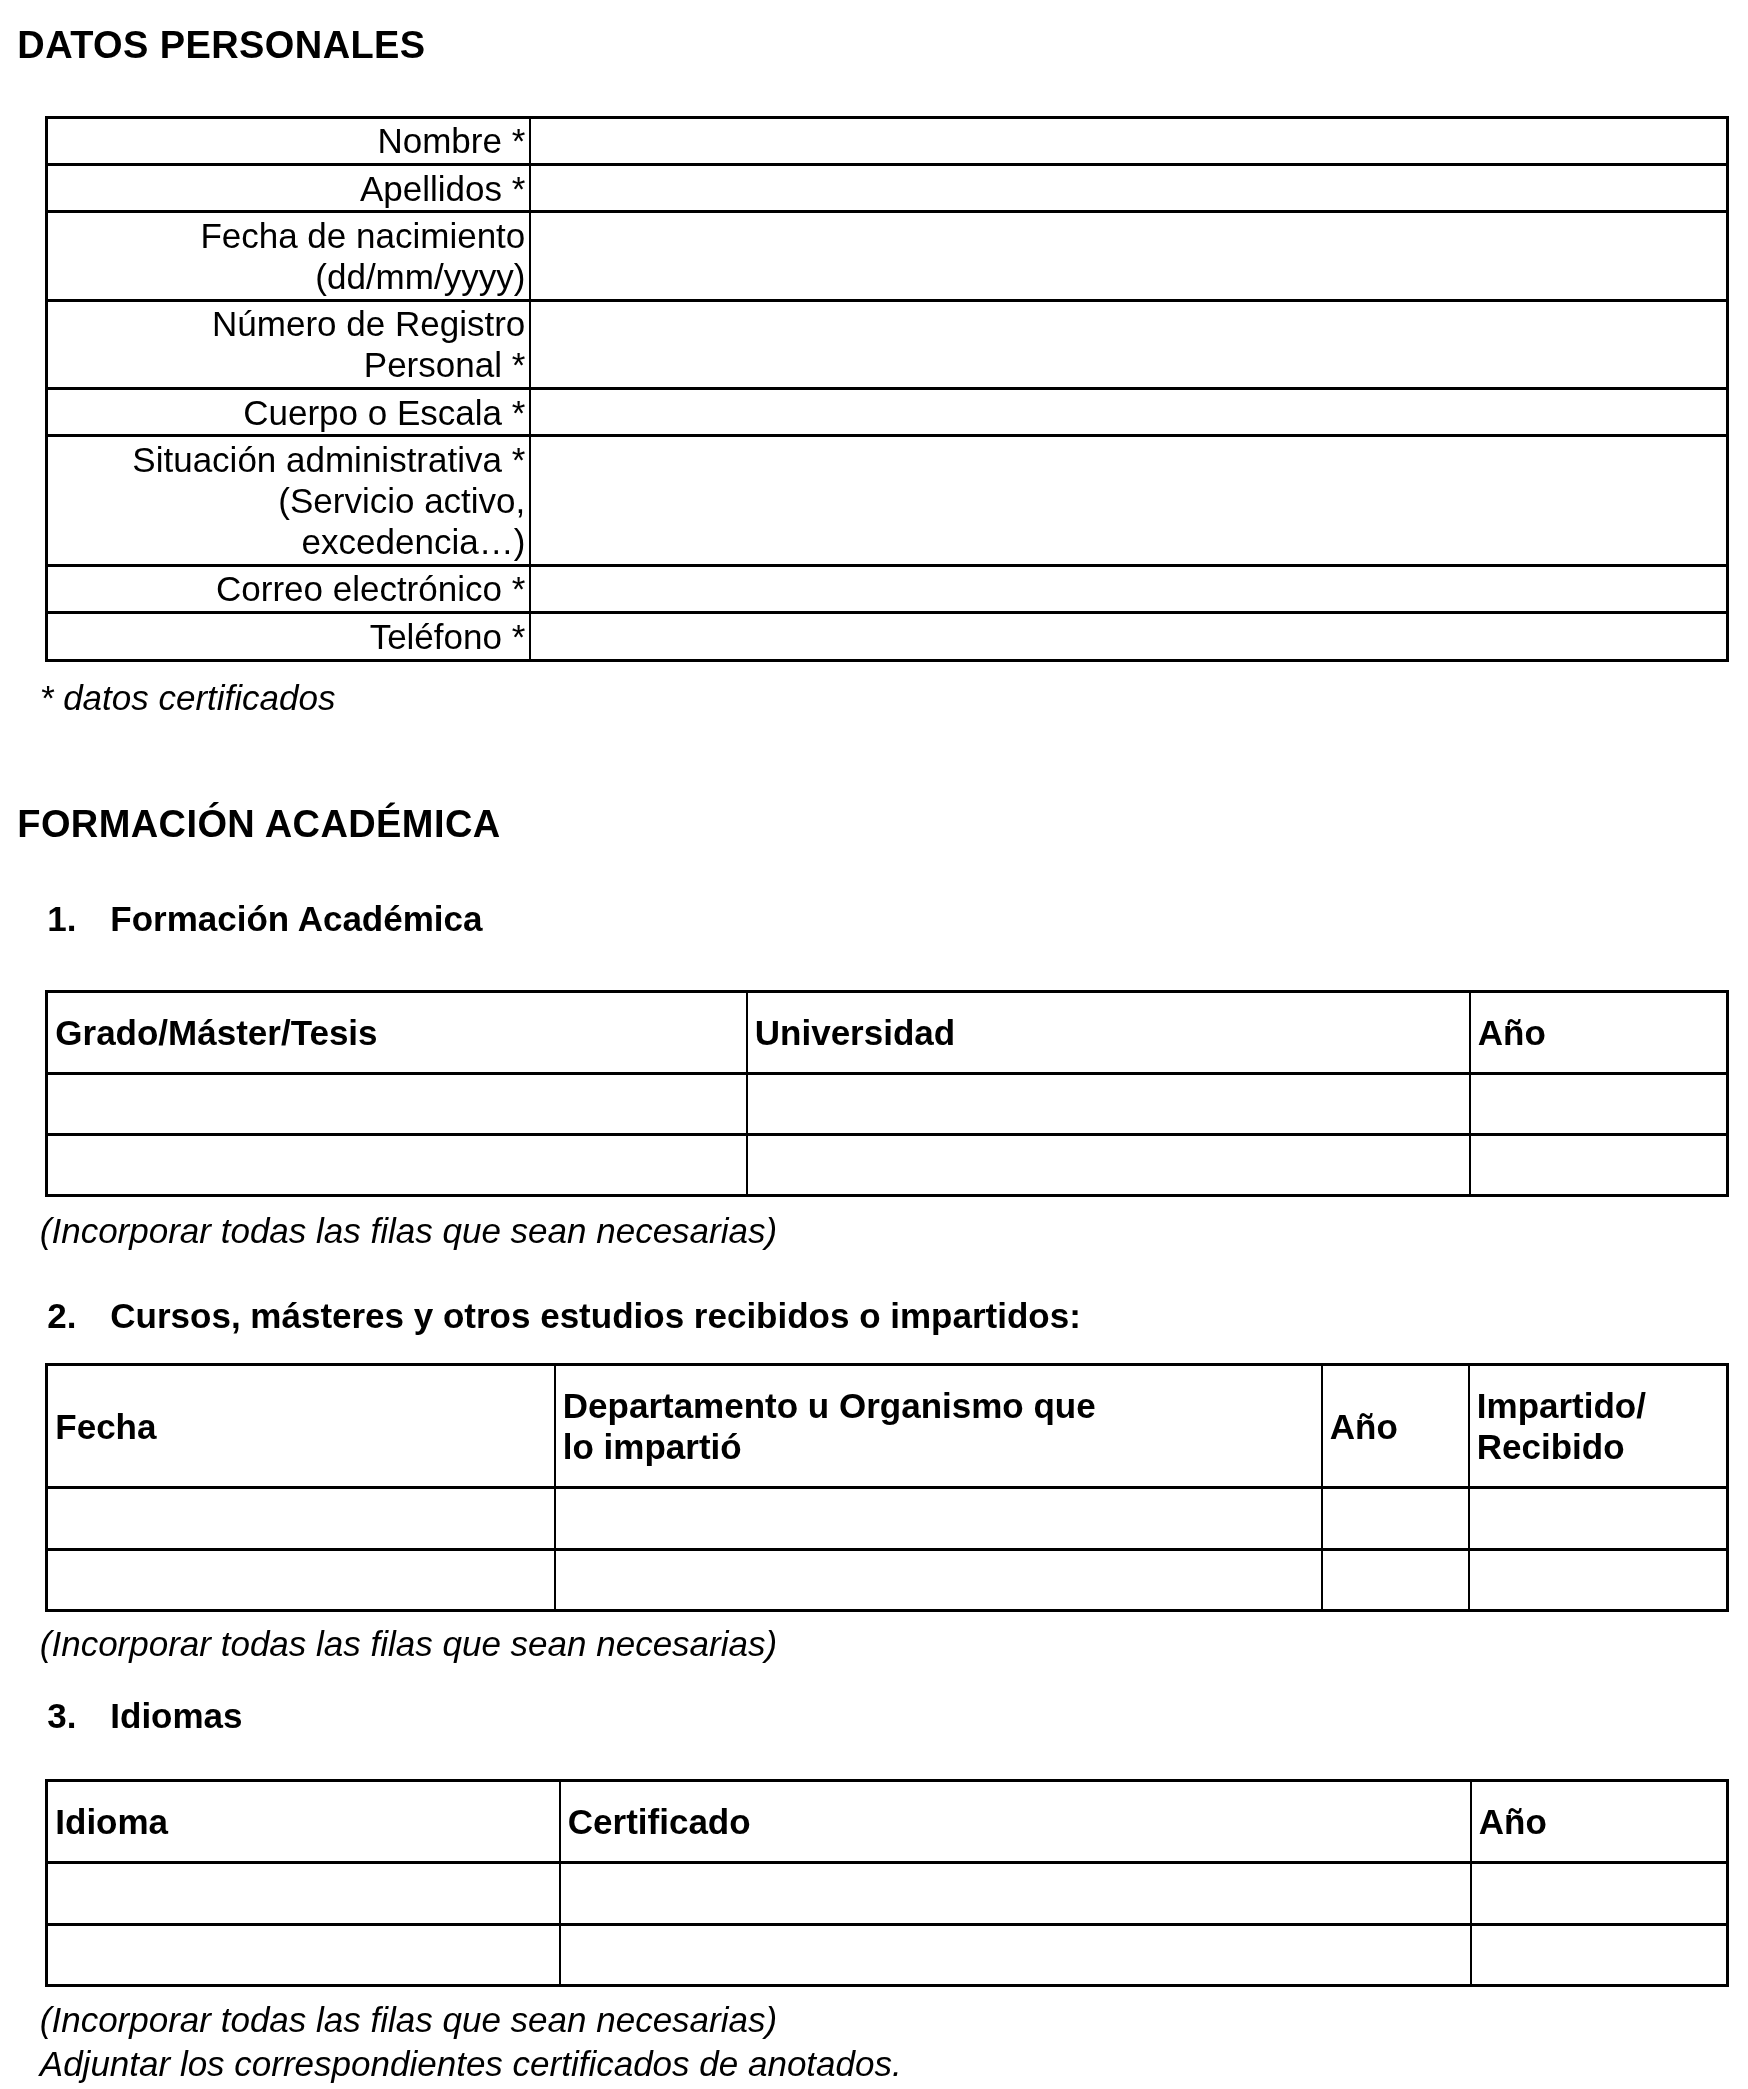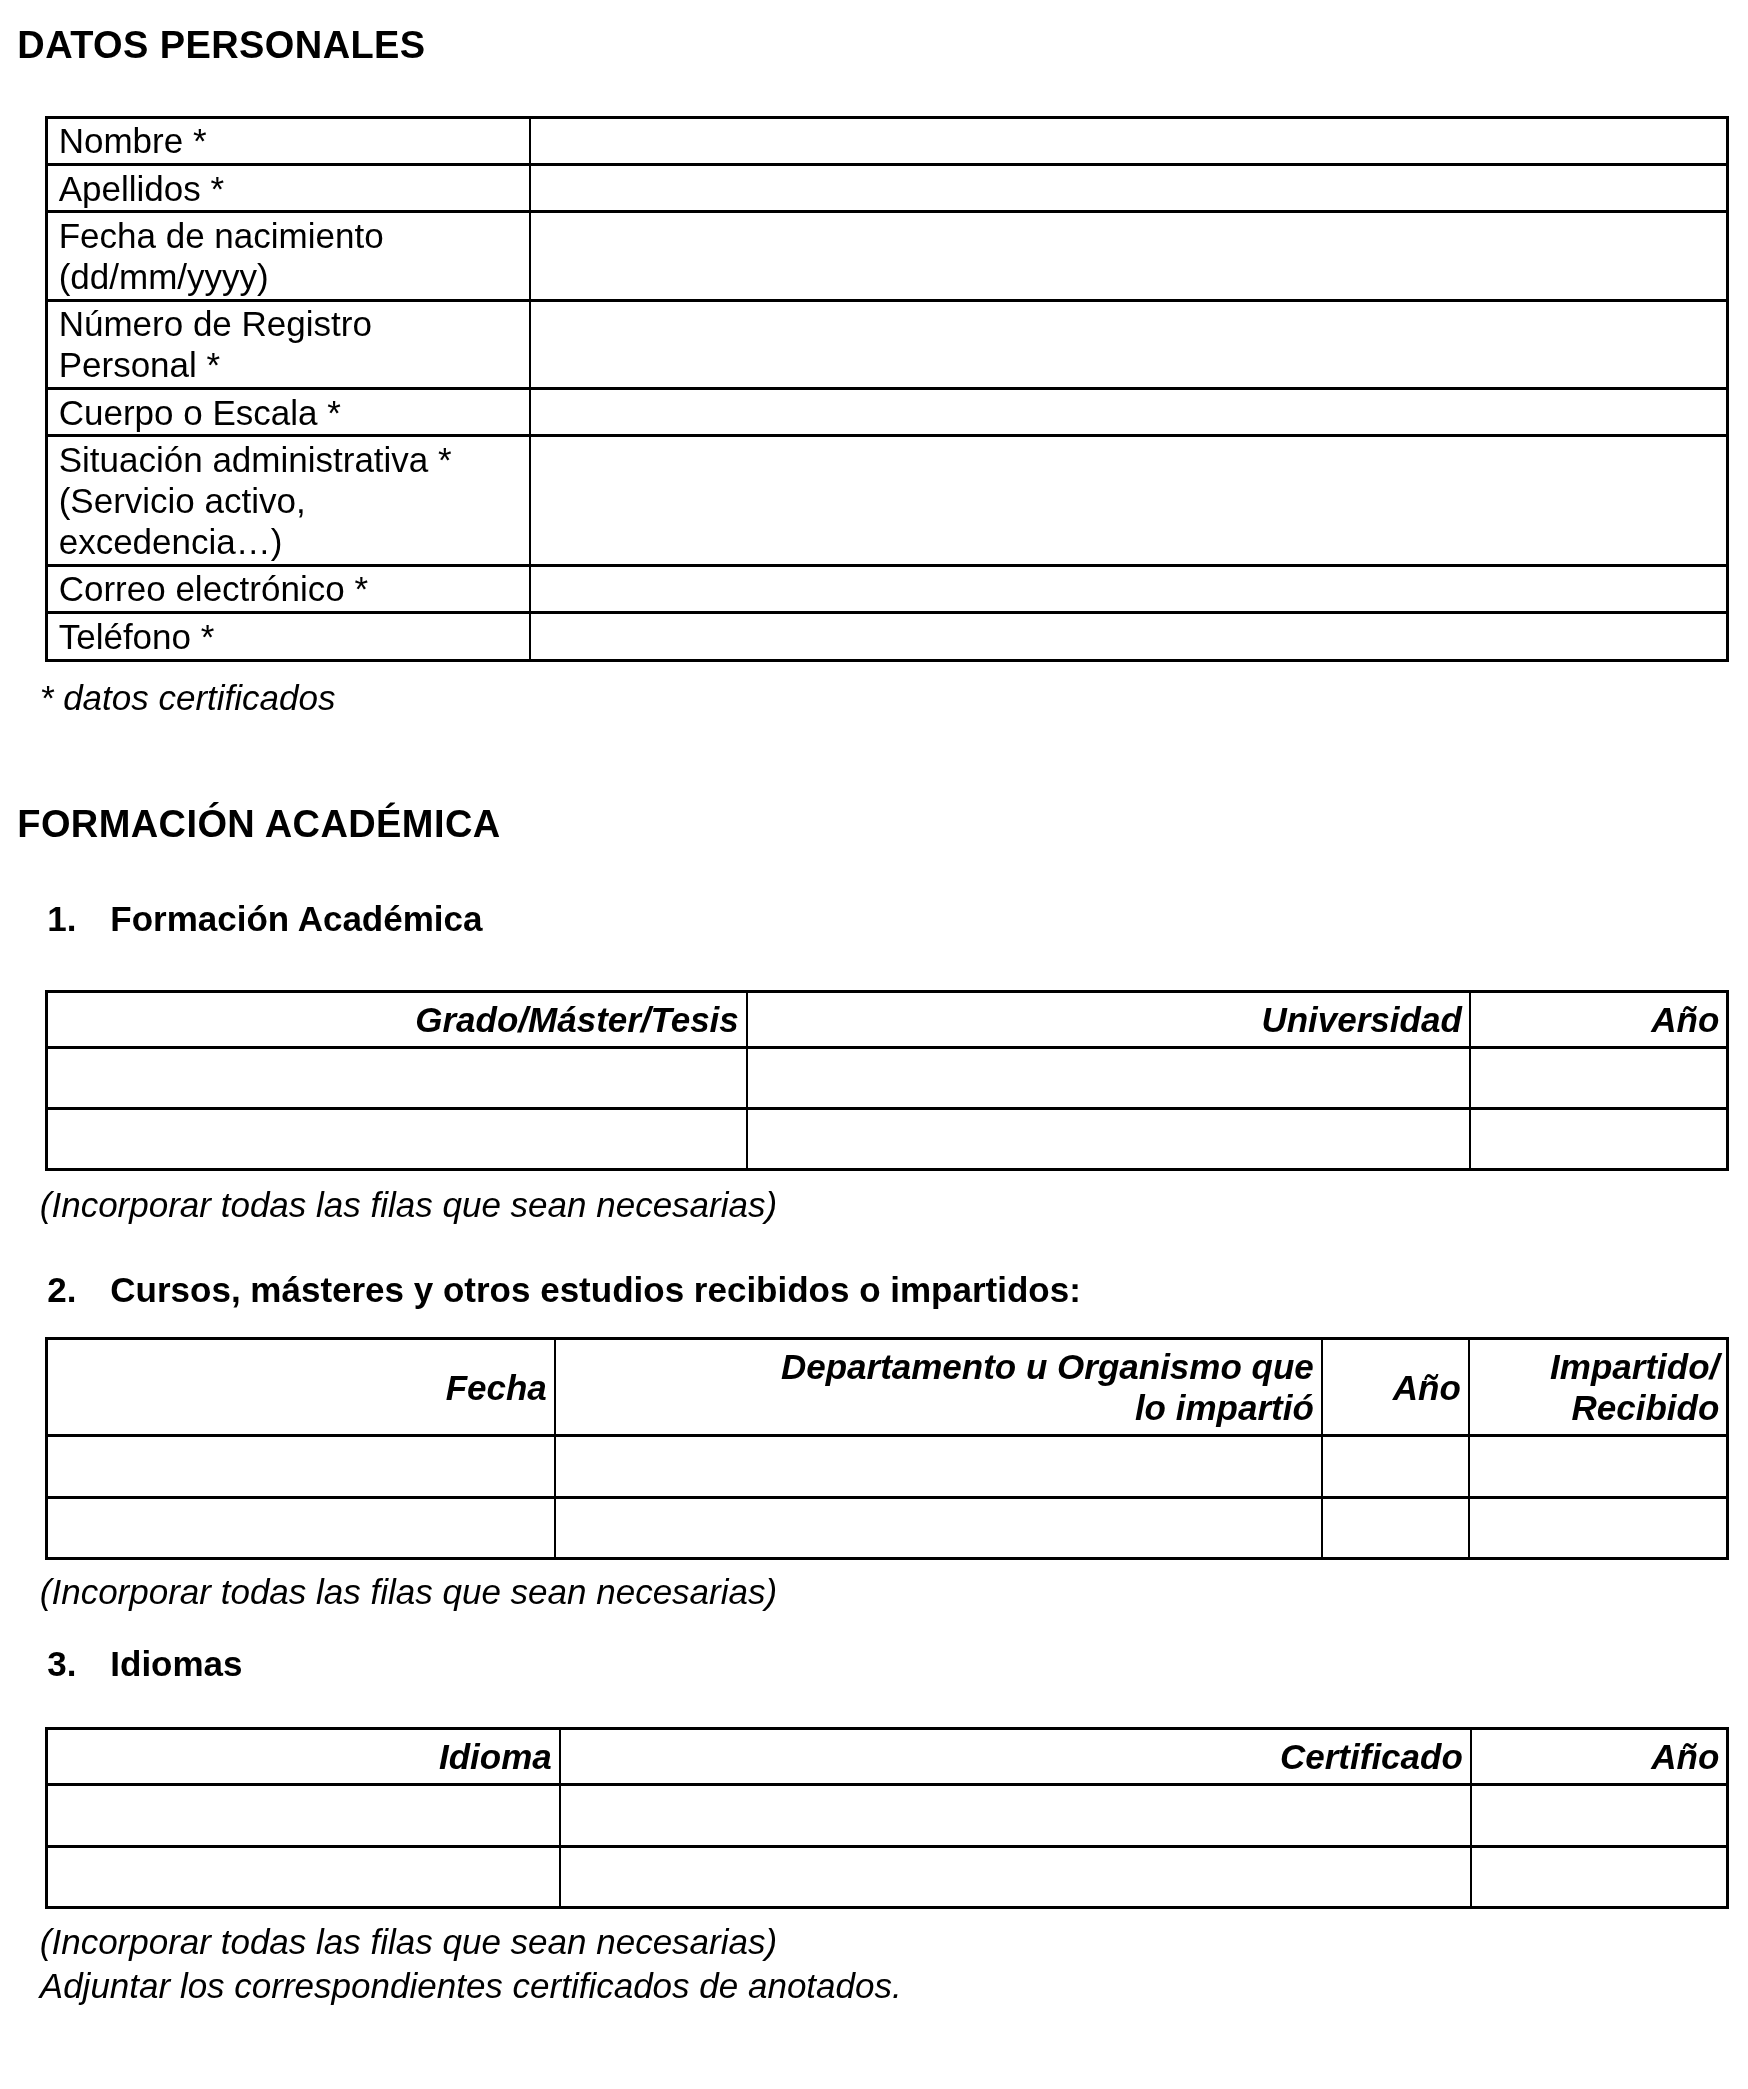--- a/index.html
+++ b/index.html
@@ -12,41 +12,42 @@
 
   .doc-title { font-size: 38px; font-weight: 700; line-height: 45px; margin: 0; letter-spacing: 0.4px; }
   .doc-title.second { margin-top: 83px; }
 
   table.t { border-collapse: collapse; table-layout: fixed; margin-left: 28px; border: 3.5px solid #000; }
   table.t td, table.t th {
     border: 2.6px solid #000;
     border-top-width: 3.5px; border-bottom-width: 3.5px;
     vertical-align: middle;
     overflow: hidden;
+    text-align: right;
   }
 
   
   table.t1 { width: 1684px; margin-top: 48px; }
   table.t1 td.lbl {
     padding: 1.7px 3.5px 1.7px 10.4px;
     line-height: 41px; white-space: pre-line; vertical-align: top;
   }
   table.t1 td.val { padding: 1.7px 7px; }
 
   .footnote { font-style: italic; line-height: 43px; margin: 14px 0 0 22.5px; }
 
   .numbered { display: flex; font-weight: 700; line-height: 43px; margin-left: 30px; }
   .numbered .num { width: 63px; flex: 0 0 63px; }
   .numbered.n1 { margin-top: 50px; }
   .numbered.n2 { margin-top: 42px; }
   .numbered.n3 { margin-top: 29px; }
 
   table.t th {
-    font-weight: 700; text-align: right; white-space: pre-line;
-    line-height: 41px; padding: 6px 7px; font-style: italic;
+    font-weight: 700; text-align: left; white-space: pre-line;
+    line-height: 41px; padding: 19px 7px;
   }
   table.t td.empty { height: 55px; padding: 1.7px 7px; }
 
   table.t2 { width: 1684px; margin-top: 50px; }
   table.t3 { width: 1684px; margin-top: 26px; }
   table.t4 { width: 1684px; margin-top: 42px; }
 
   .note { font-style: italic; line-height: 43px; margin: 12px 0 0 22.5px; }
   .note.long { line-height: 45px; margin-top: 5.2px; max-width: 1691px; }
   .note.tight { margin-top: 10.4px; }

